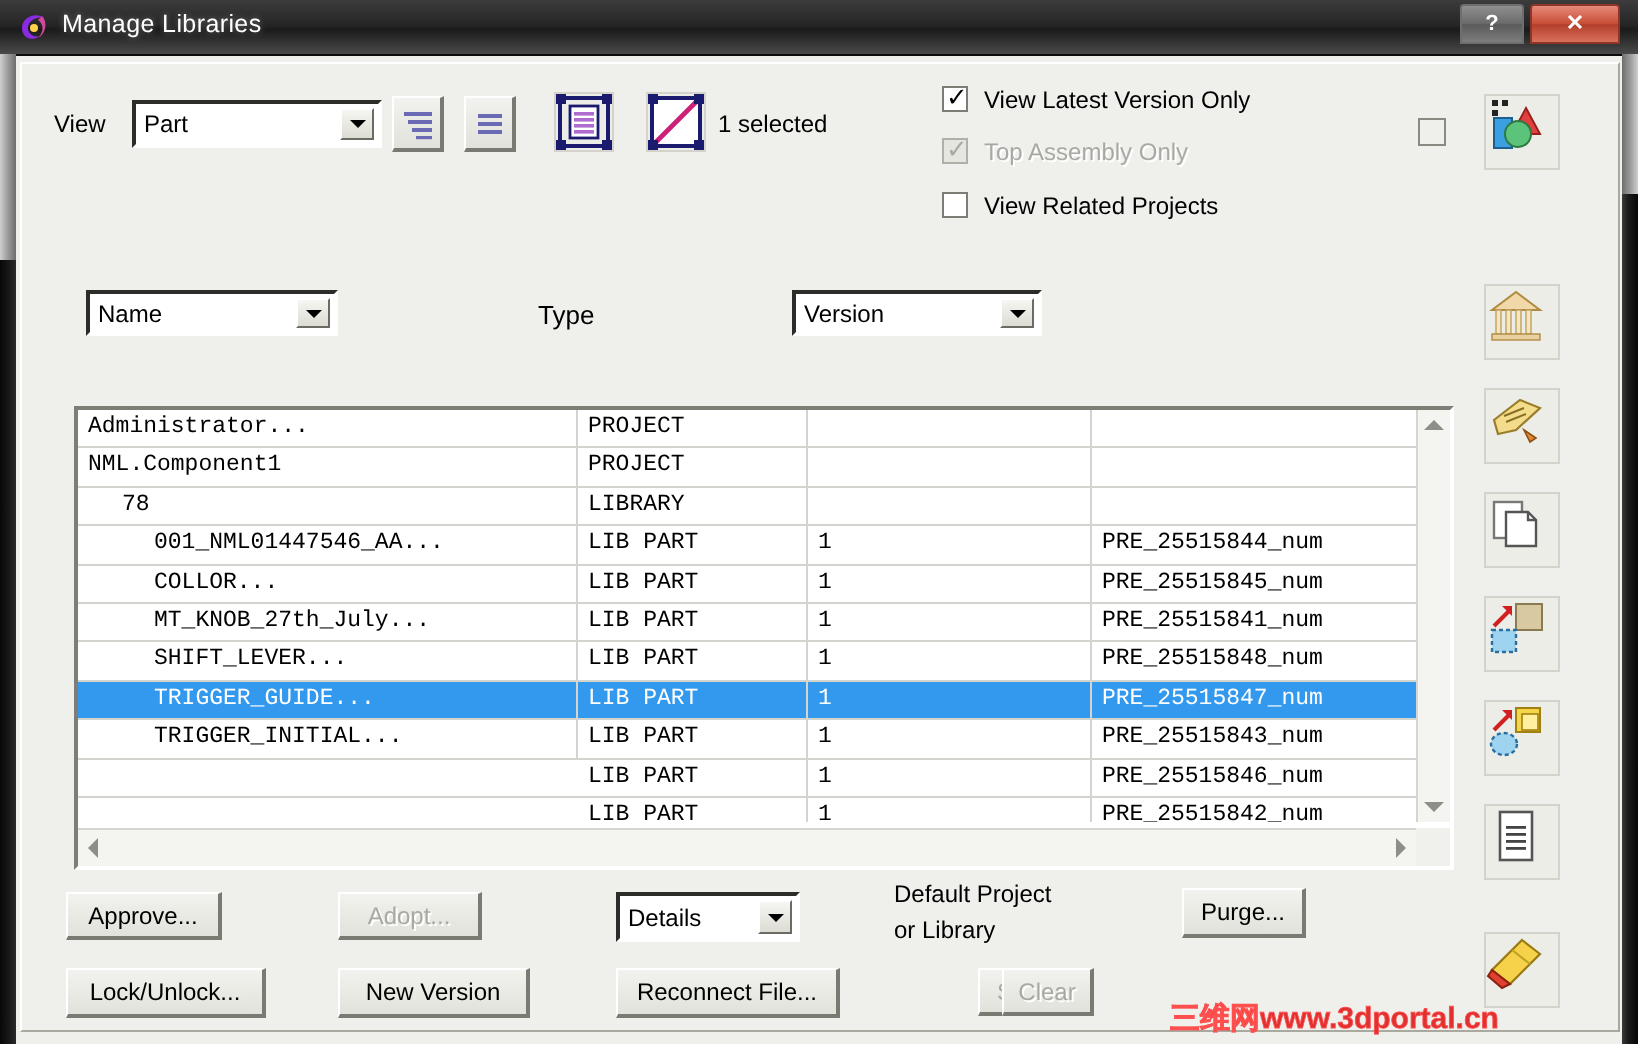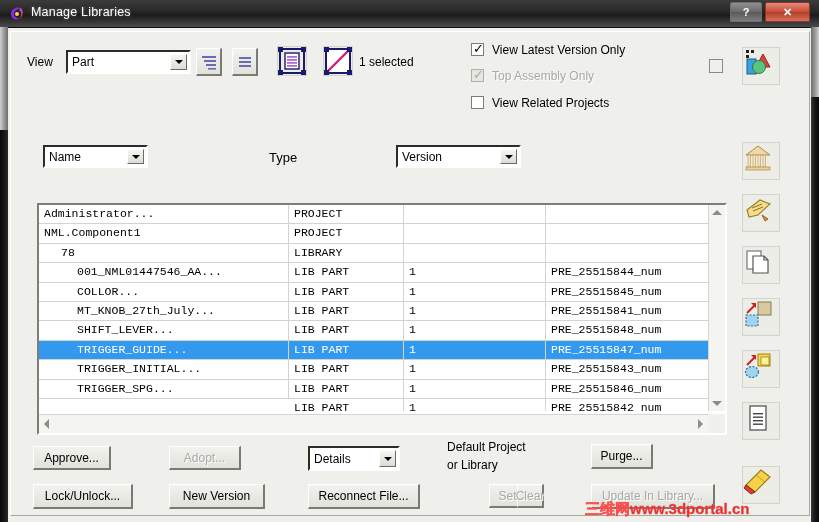--- a/index.html
+++ b/index.html
@@ -388,21 +388,21 @@
     <div class="cb dis" style="left:460px; top:37px;">
       <span class="tick">✓</span>
     </div>
     <div class="lbl dis" style="left:481px; top:37px;">Top Assembly Only</div>
 
     <div class="cb" style="left:460px; top:64px;"></div>
     <div class="lbl" style="left:481px; top:64px;">View Related Projects</div>
 
     <div class="cb flat" style="left:698px; top:27px; width:14px; height:14px;"></div>
 
-    <div class="combo" style="left:32px; top:113px; width:105px; height:23px;">
+    <div class="combo" style="left:32px; top:113px; width:126px; height:23px;">
       <div class="cval">Name</div>
       <div class="carrow"></div>
     </div>
     <div class="lbl" style="left:258px; top:118px; font-size:13px;">Type</div>
     <div class="combo" style="left:385px; top:113px; width:125px; height:23px;">
       <div class="cval">Version</div>
       <div class="carrow"></div>
     </div>
 
     <div class="btn" style="left:22px; top:414px; width:78px; height:24px;">Approve...</div>
@@ -415,22 +415,21 @@
     <div class="lbl" style="left:436px; top:408px;text-align:right;">Default Project</div>
     <div class="lbl" style="left:436px; top:426px;">or Library</div>
 
     <div class="btn" style="left:580px; top:412px; width:62px; height:25px;">Purge...</div>
 
     <div class="btn" style="left:22px; top:452px; width:100px; height:25px;">Lock/Unlock...</div>
     <div class="btn" style="left:158px; top:452px; width:96px; height:25px;">New Version</div>
     <div class="btn" style="left:297px; top:452px; width:112px; height:25px;">Reconnect File...</div>
 
     <div class="btn disabled" style="left:446px; top:452px; width:38px; height:24px;margin-left:32px;">Set</div>
-    <div class="btn disabled" style="left:490px; top:452px; width:27px; height:24px;margin-left:16px;">Clear</div>
-    <div class="btn disabled" style="left:580px; top:452px; width:124px; height:25px;">Update In Library...</div>
+    <div class="btn disabled" style="left:490px; top:452px; width:46px; height:24px;">Clear</div>
 
     <div class="iconbtn" style="left:731px; top:15px; width:38px; height:38px;">
       <svg width="30" height="30" viewBox="0 0 30 30">
         <rect x="3" y="2" width="3" height="3" fill="#222"></rect>
         <rect x="8" y="2" width="3" height="3" fill="#222"></rect>
         <rect x="3" y="7" width="3" height="3" fill="#222"></rect>
         <rect x="4" y="11" width="9" height="15" fill="#3aa0e0" stroke="#1d5f8f" stroke-width="1"></rect>
         <polygon points="20,6 27,19 13,19" fill="#e04040" stroke="#9a2020" stroke-width="1"></polygon>
         <circle cx="16" cy="19" r="6.5" fill="#5cc47a" stroke="#2e7a44" stroke-width="1"></circle>
       </svg>
@@ -544,21 +543,20 @@
             <div class="cell c-version">1</div>
             <div class="cell c-part">PRE_25515847_num</div>
           </div>
           <div class="row">
             <div class="cell c-name ind2">TRIGGER_INITIAL...</div>
             <div class="cell c-type">LIB PART</div>
             <div class="cell c-version">1</div>
             <div class="cell c-part">PRE_25515843_num</div>
           </div>
           <div class="row">
-            <div class="cell c-name ind2">TRIGGER_SPG...</div>
             <div class="cell c-type">LIB PART</div>
             <div class="cell c-version">1</div>
             <div class="cell c-part">PRE_25515846_num</div>
           </div>
           <div class="row">
             <div class="cell c-type">LIB PART</div>
             <div class="cell c-version">1</div>
             <div class="cell c-part">PRE_25515842_num</div>
           </div>
         </div>

